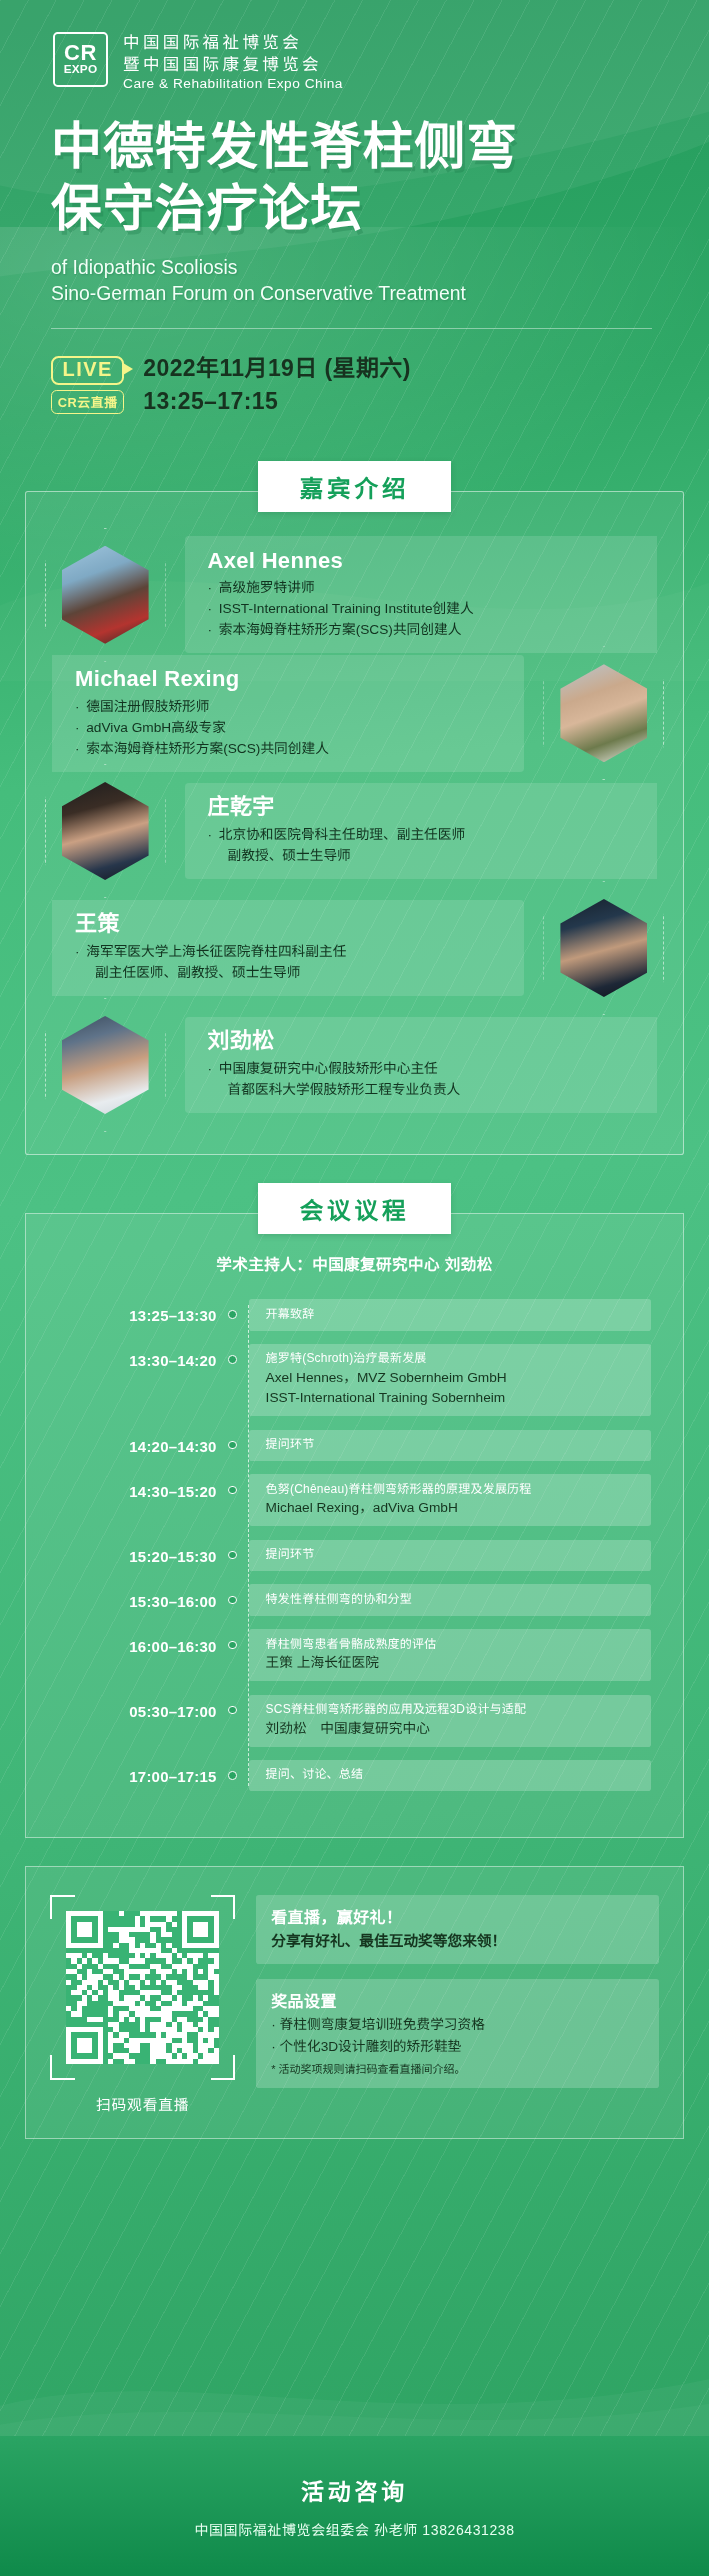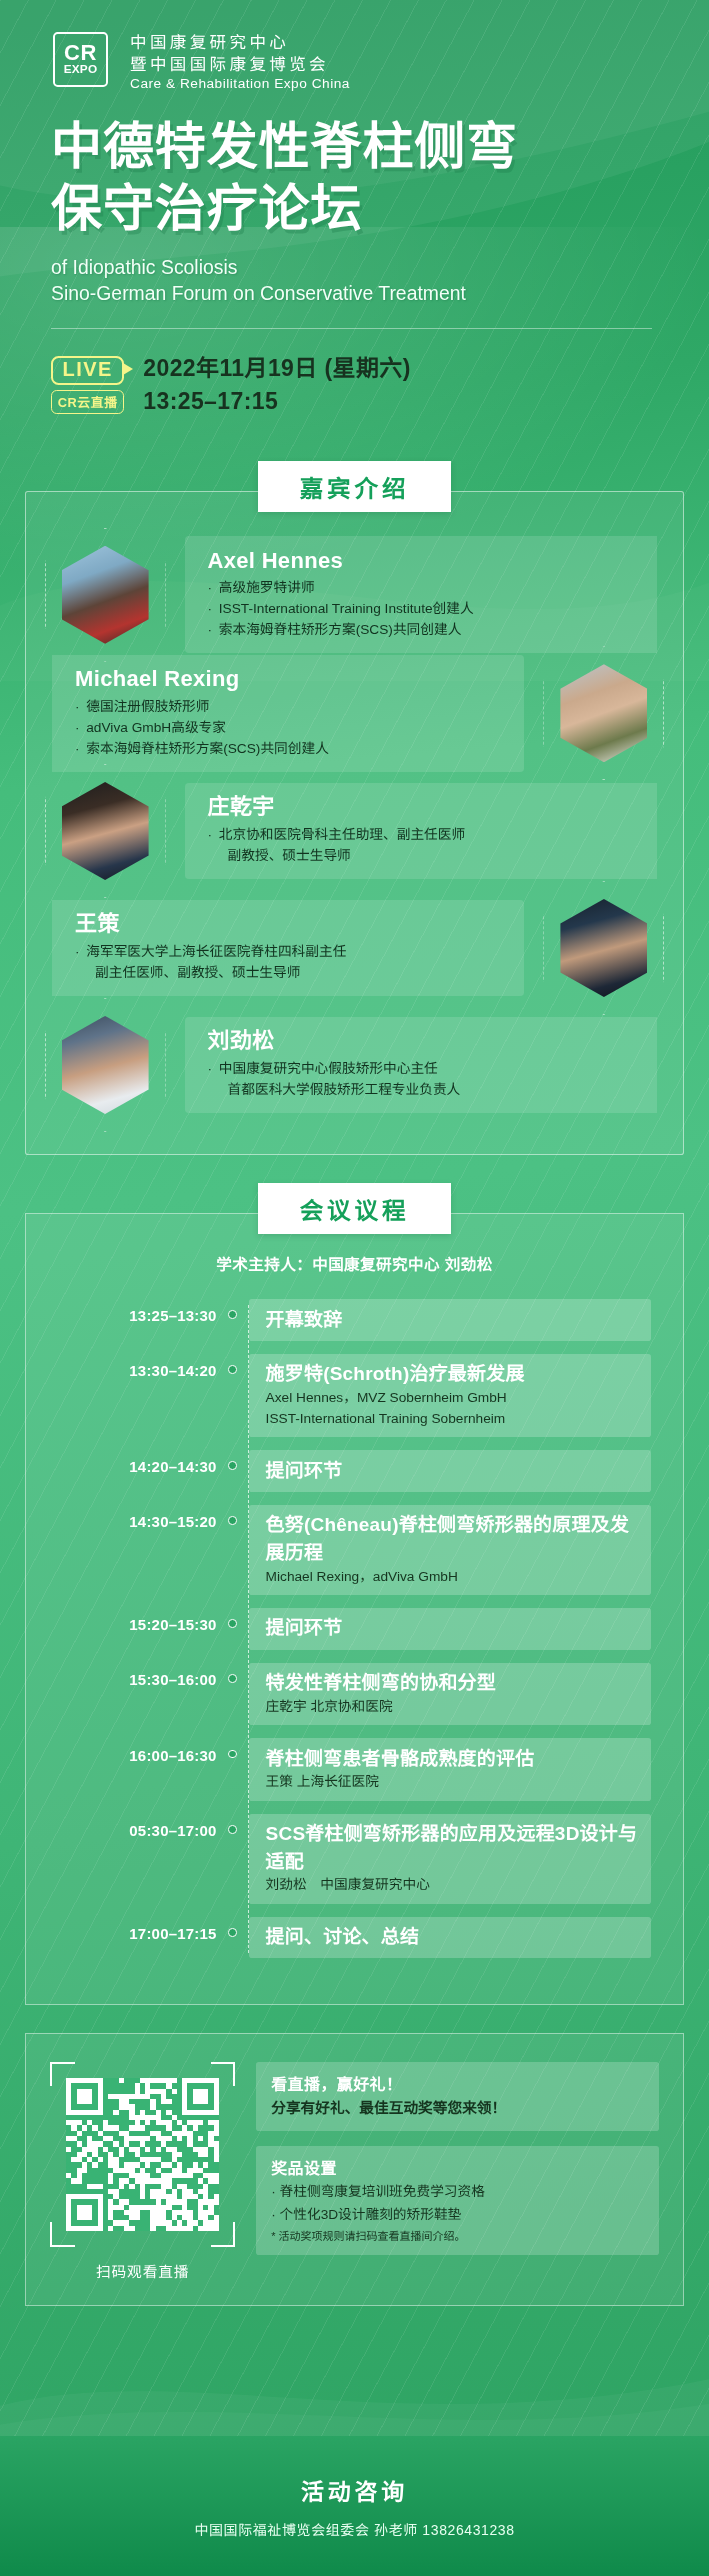--- a/index.html
+++ b/index.html
@@ -14,21 +14,21 @@
 
   
   .stripes { position:absolute; inset:0; pointer-events:none; opacity:.16;
     background:repeating-linear-gradient(118deg, rgba(255,255,255,.55) 0 0.9px, rgba(255,255,255,0) 0.9px 24.6px); }
   .wave-a { position:absolute; top:227px; left:-57px; width:851px; height:397px; pointer-events:none;
     background:radial-gradient(ellipse at 20% 10%, rgba(255,255,255,.14), rgba(255,255,255,0) 62%); }
   .wave-top { position:absolute; top:0; left:0; width:709px; height:284px; pointer-events:none; }
   .wave-mid { position:absolute; top:492px; left:0; width:709px; height:189px; pointer-events:none; opacity:.5; }
 
   
-  .header { position:relative; padding:32px 0 0 53px; display:flex; align-items:flex-start; gap:22px; z-index:5;}
+  .header { position:relative; padding:32px 0 0 53px; display:flex; align-items:flex-start; gap:15px; z-index:5;}
   .cr-logo { width:55px; height:55px; border:2.3px solid #fff; border-radius:4.7px;
     display:flex; flex-direction:column; align-items:center; justify-content:center; color:#fff; flex:0 0 auto;}
   .cr-logo .cr { font-size:22px; font-weight:bold; letter-spacing:0.5px; line-height:.96; }
   .cr-logo .expo { font-size:11.8px; font-weight:bold; letter-spacing:0.2px; line-height:1.15; }
   .brand-cn { color:#fff; }
   .brand-cn .l1, .brand-cn .l2 { font-size:16.5px; letter-spacing:3.4px; line-height:1.32; font-weight:500;}
   .brand-cn .l3 { font-size:13.7px; letter-spacing:0.5px; margin-top:0.9px; font-weight:400; }
 
   
   .title-wrap { position:relative; z-index:5; padding:24.6px 0 0 51px; }
@@ -87,21 +87,21 @@
   .host { text-align:center; color:#fff; font-weight:bold; font-size:15.6px; letter-spacing:0.4px; margin-bottom:24.6px;}
   .rows { position:relative; padding-left:32px; }
   .timeline { position:absolute; left:222px; top:5.7px; bottom:5.7px; width:0;
      border-left:1.5px dashed rgba(255,255,255,.72); }
   .row { display:flex; align-items:flex-start; margin-bottom:13.2px; position:relative; }
   .row .time { width:159px; flex:0 0 159px; text-align:right; color:#fff; font-weight:bold;
      font-size:15px; letter-spacing:0.2px; padding-top:8.5px; }
   .row .node { width:32px; flex:0 0 32px; display:flex; justify-content:center; padding-top:11.3px; position:relative; z-index:3;}
   .row .node b { width:8.5px; height:8.5px; border-radius:50%; background:#2aa463; border:1.9px solid #fff; display:block; }
   .row .card { flex:1; margin-right:32px; background:rgba(255,255,255,.22); border-radius:2.8px; padding:6.6px 13.2px 7.6px 17px;}
-  .row .card .t { color:#fff; font-size:19px; font-weight:bold; line-height:1.45; letter-spacing:0.2px;}
+  .row .card .t { color:#fff; font-size:12px; font-weight:normal; line-height:1.45; letter-spacing:0.2px;}
   .row .card .s { color:#15351f; font-size:13.7px; line-height:1.5; }
 
   
   .qr-panel { margin:0 24.6px; position:relative; z-index:5; border:1.5px solid rgba(255,255,255,.45);
      background:rgba(255,255,255,.08); padding:28px 24.6px 24.6px; display:flex; gap:21px; }
   .qr-left { width:185px; flex:0 0 185px; }
   .qr-box { width:185px; height:185px; position:relative; display:flex; align-items:center; justify-content:center;}
   .corner { position:absolute; width:24.6px; height:24.6px; border:2.8px solid #fff; }
   .corner.tl{top:0;left:0;border-right:none;border-bottom:none;}
   .corner.tr{top:0;right:0;border-left:none;border-bottom:none;}
@@ -140,21 +140,21 @@
   <svg class="wave-mid" viewBox="0 0 750 200" preserveAspectRatio="none">
     <path d="M0,120 C200,40 520,180 750,96 L750,200 L0,200 Z" fill="rgba(255,255,255,0.05)"></path>
   </svg>
 
   <div class="header">
     <div class="cr-logo">
       <span class="cr">CR</span>
       <span class="expo">EXPO</span>
     </div>
     <div class="brand-cn">
-      <div class="l1">中国康复研究中心</div>
+      <div class="l1">中国国际福祉博览会</div>
       <div class="l2">暨中国国际康复博览会</div>
       <div class="l3">Care &amp; Rehabilitation Expo China</div>
     </div>
   </div>
 
   <div class="title-wrap">
     <div class="title-cn">中德特发性脊柱侧弯</div>
     <div class="title-cn">保守治疗论坛</div>
     <div class="subtitle-en">
       <div>of Idiopathic Scoliosis</div>
@@ -342,21 +342,20 @@
             <div class="t">提问环节</div>
           </div>
         </div>
         <div class="row">
           <div class="time">15:30–16:00</div>
           <div class="node">
             <b></b>
           </div>
           <div class="card">
             <div class="t">特发性脊柱侧弯的协和分型</div>
-            <div class="s">庄乾宇 北京协和医院</div>
           </div>
         </div>
         <div class="row">
           <div class="time">16:00–16:30</div>
           <div class="node">
             <b></b>
           </div>
           <div class="card">
             <div class="t">脊柱侧弯患者骨骼成熟度的评估</div>
             <div class="s">王策 上海长征医院</div>

